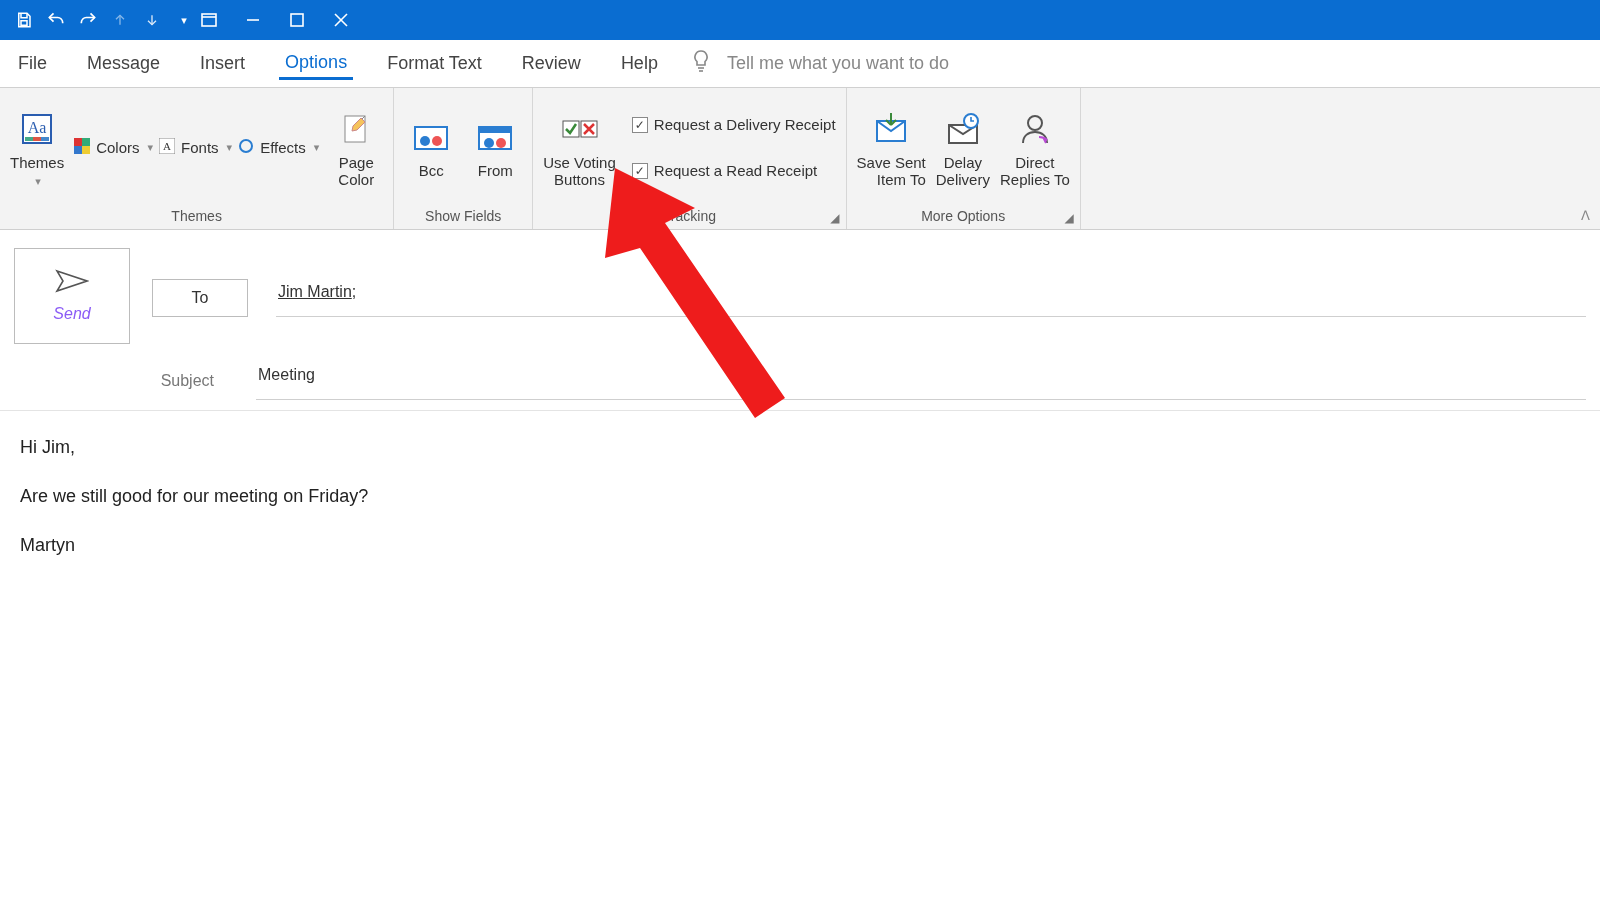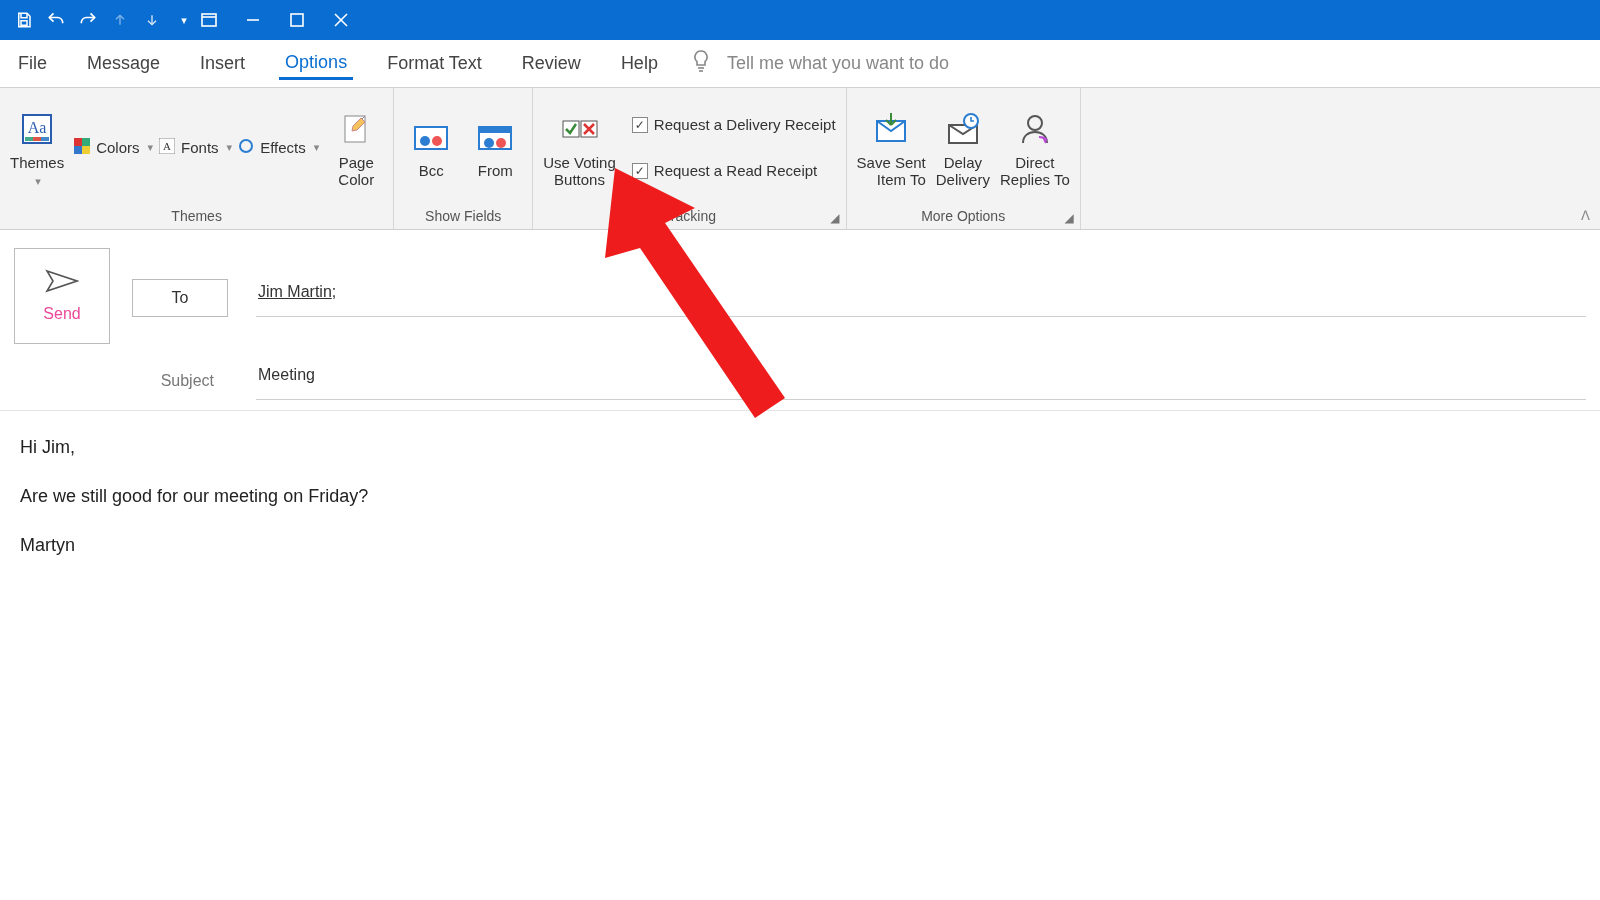--- a/index.html
+++ b/index.html
@@ -67,23 +67,23 @@
   .dd { color:#888; font-size:11px; margin-left:2px; }
   .chk { width:16px; height:16px; border:1px solid #888; display:flex; align-items:center; justify-content:center; font-size:12px; color:#444; background:#fff; }
 
   .ribbon-collapse { position:absolute; right:10px; bottom:6px; color:#888; font-size:13px; }
 
   .compose {
     padding: 18px 14px 0 14px;
   }
   .compose-row { display:flex; align-items:center; }
   .sendblock {
-    width:96px; height:96px; border:1px solid #bcbcbc;
+    width:116px; height:96px; border:1px solid #bcbcbc;
     display:flex; flex-direction:column; align-items:center; justify-content:center;
-    gap:8px; font-size:16px; color:#ec4899; margin-right:22px;
+    gap:8px; font-size:16px; color:#8b5cf6; margin-right:22px;font-style:italic;
   }
   .fieldcol { display:flex; flex-direction:column; gap:16px; padding-top:4px; }
   .labelbtn {
     width:96px; height:38px; border:1px solid #bcbcbc; display:flex; align-items:center; justify-content:center;
     font-size:16px; color:#333; background:#fff;
   }
   .fline { display:flex; align-items:center; gap:28px; }
   .finput {
     flex:1; border:none; border-bottom:1px solid #cfcfcf; height:38px; font-size:16px;
     padding:4px 2px; color:#333;

